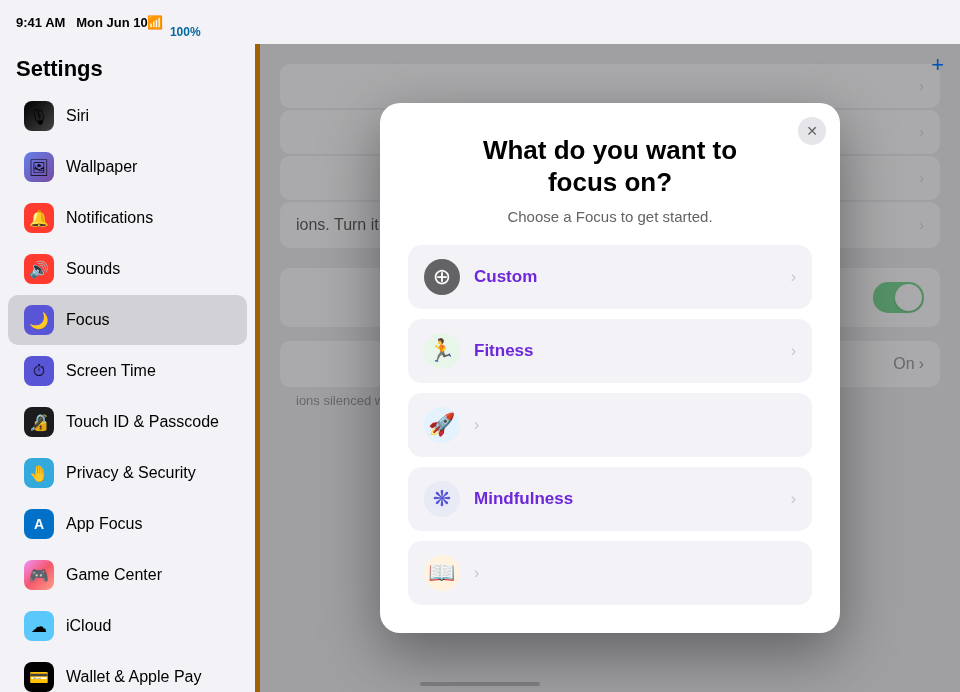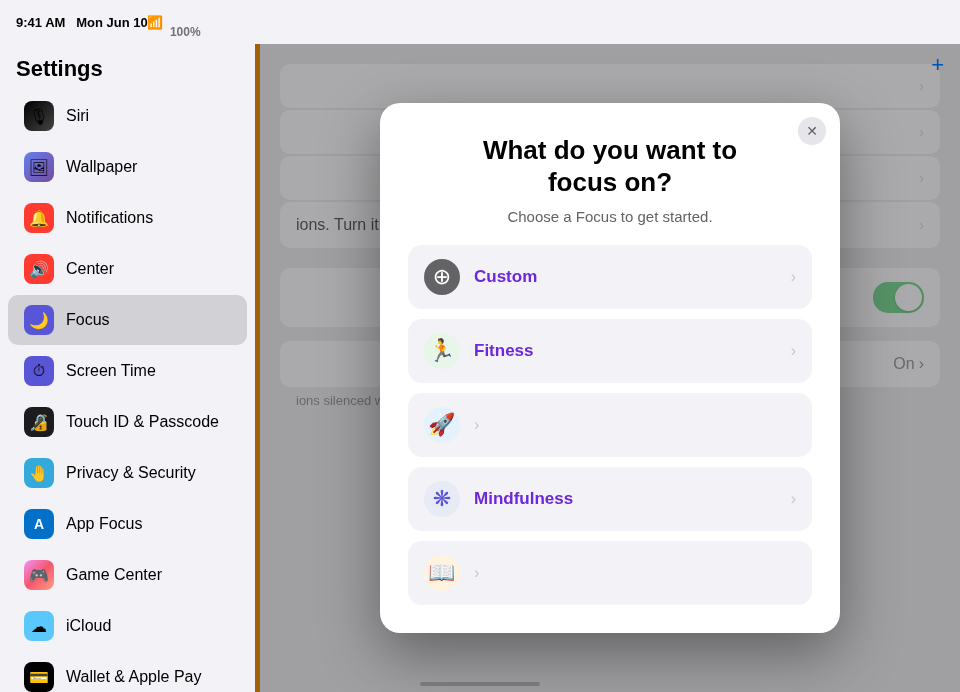--- a/index.html
+++ b/index.html
@@ -43,21 +43,21 @@
       align-items: center;
       gap: 6px;
     }
     .status-wifi {
       font-size: 13px;
       color: #000;
     }
     .status-battery {
       font-size: 12px;
       font-weight: 600;
-      color: #737373;
+      color: #0369a1;
       margin-top: 19px;
     }
 
     
     .main-layout {
       position: absolute;
       top: 44px;
       left: 0;
       right: 0;
       bottom: 0;
@@ -325,21 +325,21 @@
         <li class="sidebar-item">
           <div class="sidebar-item-icon icon-wallpaper">🖼</div>
           <span class="sidebar-item-label">Wallpaper</span>
         </li>
         <li class="sidebar-item">
           <div class="sidebar-item-icon icon-notifications" style="background:#ff3b30;">🔔</div>
           <span class="sidebar-item-label">Notifications</span>
         </li>
         <li class="sidebar-item">
           <div class="sidebar-item-icon icon-sounds" style="background:#ff3b30;">🔊</div>
-          <span class="sidebar-item-label">Center</span>
+          <span class="sidebar-item-label">Sounds</span>
         </li>
         <li class="sidebar-item active">
           <div class="sidebar-item-icon icon-focus" style="background:#5856d6;">🌙</div>
           <span class="sidebar-item-label">Focus</span>
         </li>
         <li class="sidebar-item">
           <div class="sidebar-item-icon icon-screentime" style="background:#5856d6;">⏱</div>
           <span class="sidebar-item-label">Screen Time</span>
         </li>
         <li class="sidebar-item">

